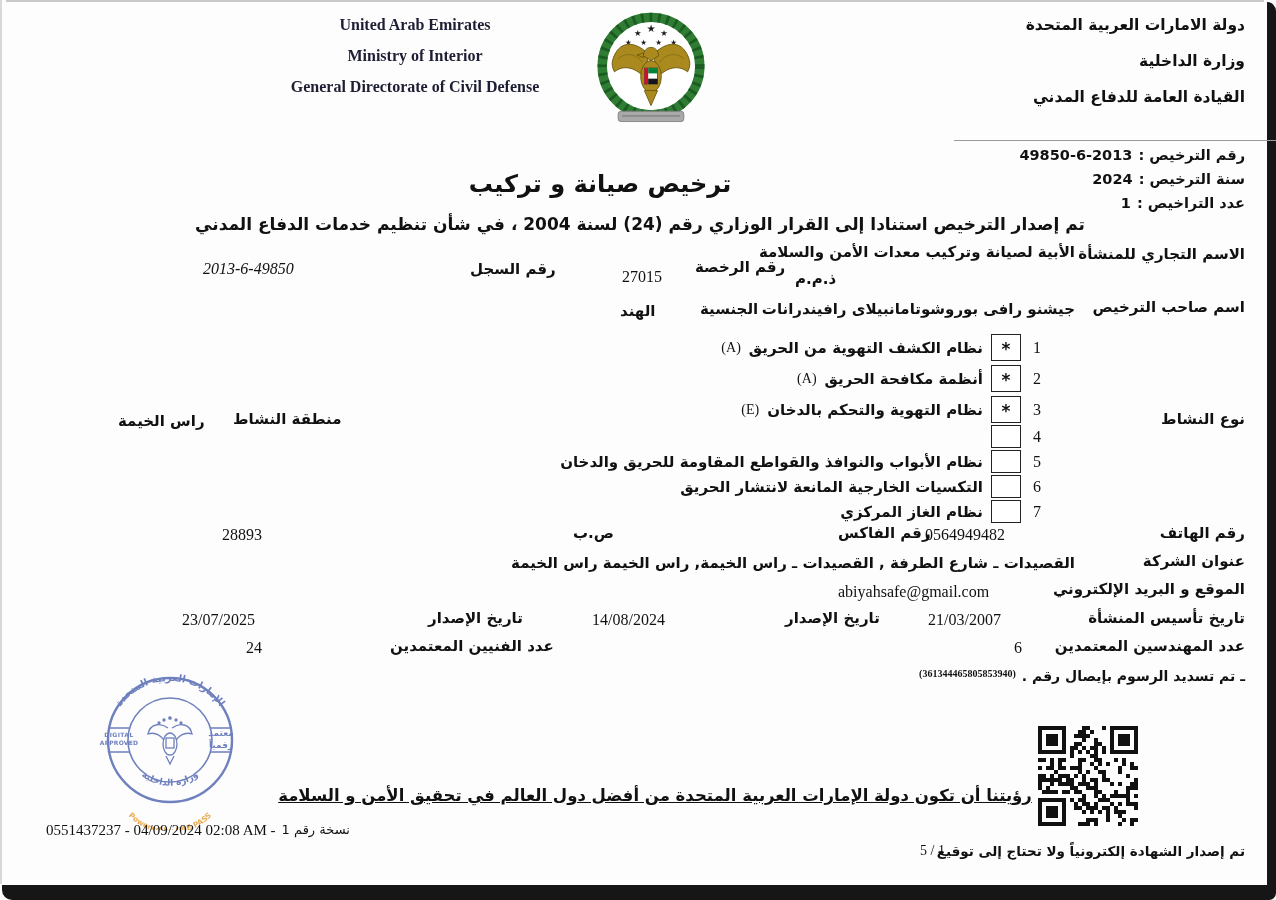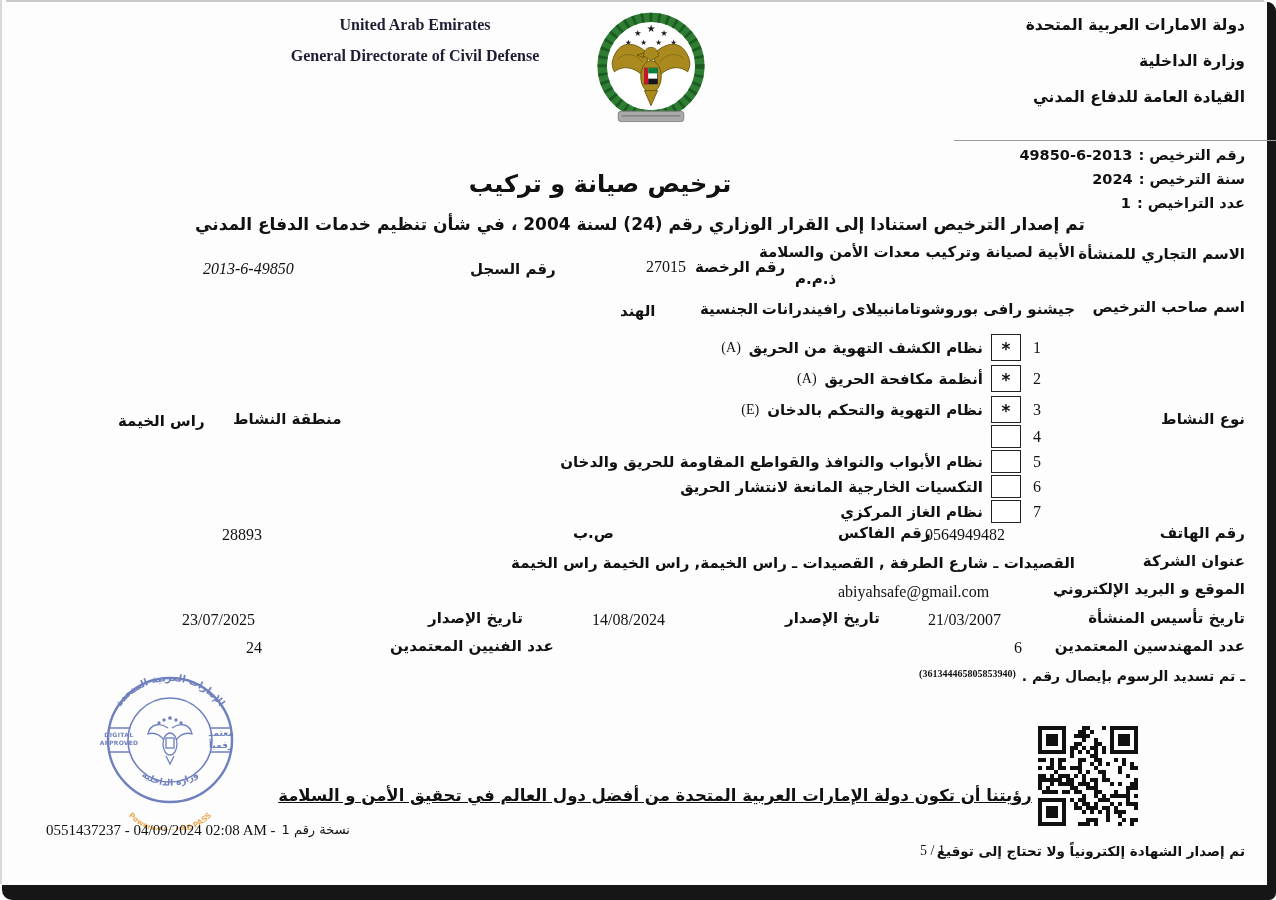--- a/index.html
+++ b/index.html
@@ -33,20 +33,21 @@
 <body>
 
 <div class="page">
   <div class="edge-top"></div>
   <div class="edge-left"></div>
   <div class="edge-right"></div>
   <div class="edge-bottom"></div>
 
   <div class="abs" style="left:240px;top:16px;width:350px;text-align:center;">
     <div class="en-head" style="margin-bottom:13px;">United Arab Emirates</div>
+    <div class="en-head" style="margin-bottom:13px;">Ministry of Interior</div>
     <div class="en-head">General Directorate of Civil Defense</div>
   </div>
 
   <div class="abs" style="left:590px;top:6px;">
     <svg width="122" height="126" viewBox="0 0 130 134" xmlns="http://www.w3.org/2000/svg">
       <circle cx="65" cy="64" r="52" fill="none" stroke="#2f7d33" stroke-width="10"></circle>
       <circle cx="65" cy="64" r="52" fill="none" stroke="#15511d" stroke-width="10" stroke-dasharray="3 6" opacity="0.75"></circle>
       <circle cx="65" cy="64" r="46" fill="#ffffff"></circle>
       <g fill="#1a1a1a" font-family="DejaVu Sans" text-anchor="middle">
         <text x="65" y="28" font-size="11">★</text>
@@ -103,21 +104,21 @@
     </div>
   </div>
 
   <div class="abs title ar" style="left:0;width:1200px;top:170px;text-align:center;">ترخيص صيانة و تركيب</div>
   <div class="abs subtitle ar" style="left:40px;width:1200px;top:214px;text-align:center;">تم إصدار الترخيص استنادا إلى القرار الوزاري رقم (24) لسنة 2004 ، في شأن تنظيم خدمات الدفاع المدني</div>
 
   <span class="rlbl" style="top:245px;">الاسم التجاري للمنشأة</span>
   <span class="abs ar lbl" style="right:201px;top:243px;">الأبية لصيانة وتركيب معدات الأمن والسلامة</span>
   <span class="abs ar lbl" style="left:795px;top:270px;">ذ.م.م</span>
   <span class="abs ar lbl" style="left:695px;top:258px;">رقم الرخصة</span>
-  <span class="abs num" style="left:622px;top:258px;margin-left:24px;">27015</span>
+  <span class="abs num" style="left:622px;top:268px;">27015</span>
   <span class="abs ar lbl" style="left:470px;top:260px;">رقم السجل</span>
   <span class="abs num" style="left:203px;top:260px;font-style:italic;">2013-6-49850</span>
 
   <span class="rlbl" style="top:298px;">اسم صاحب الترخيص</span>
   <span class="abs ar lbl" style="right:201px;top:300px;">جيشنو رافى بوروشوتامانبيلاى رافيندرانات</span>
   <span class="abs ar lbl" style="left:700px;top:300px;">الجنسية</span>
   <span class="abs ar lbl" style="left:620px;top:302px;">الهند</span>
 
   <span class="rlbl" style="top:410px;">نوع النشاط</span>
   <div>

